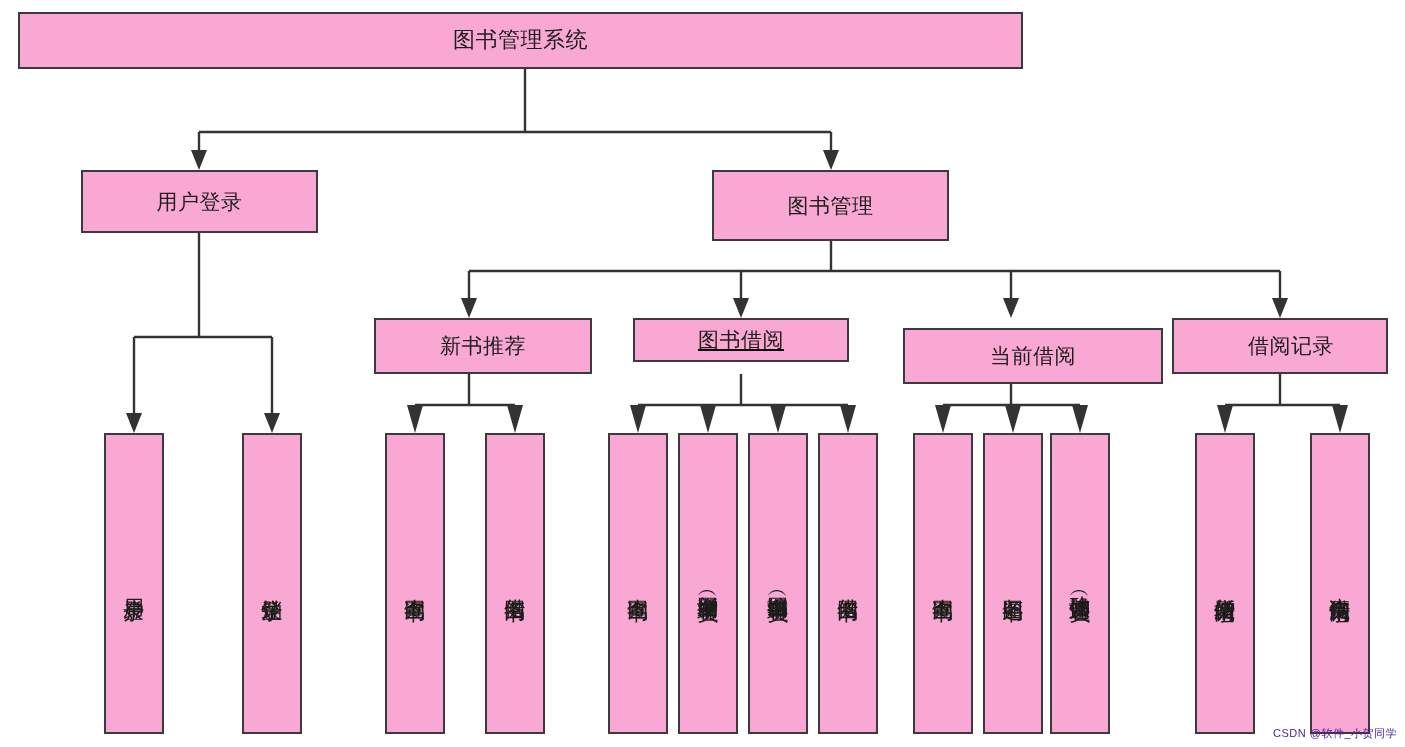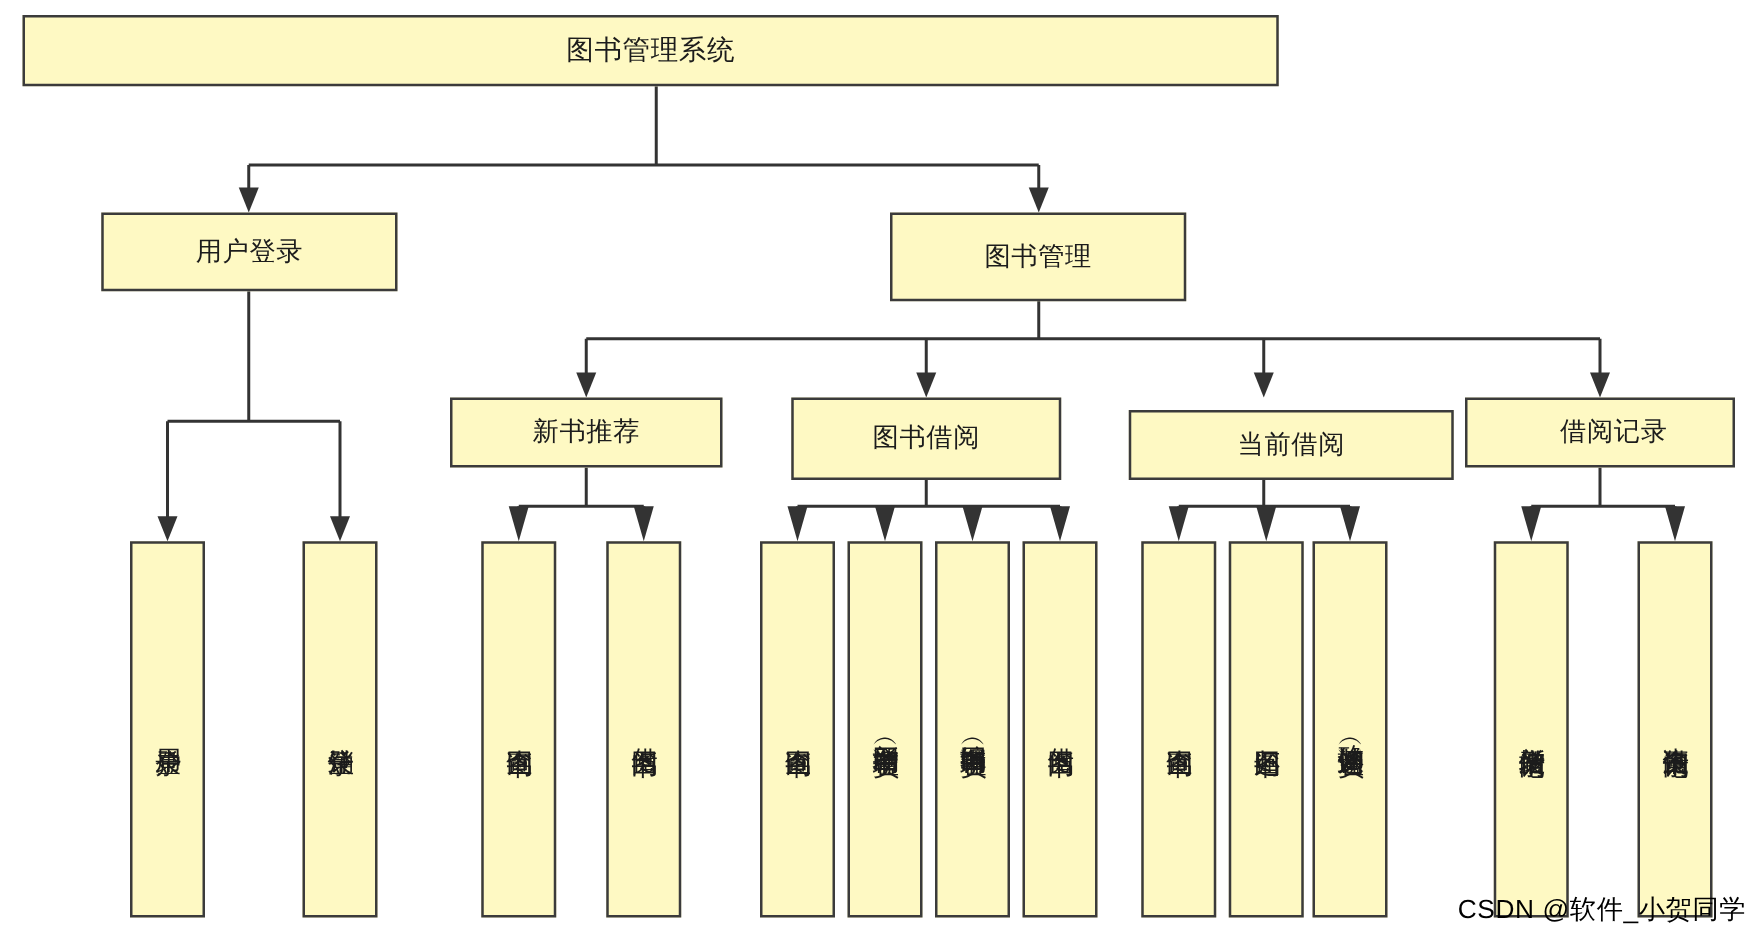--- a/index.html
+++ b/index.html
@@ -17,21 +17,21 @@
   #diagram-root {
     position: absolute;
     left: 0;
     top: 0;
     width: 1405px;
     height: 747px;
   }
   .node-box {
     position: absolute;
     box-sizing: border-box;
-    background: #fef9c3;
+    background: #f9a8d4;
     border: 2.5px solid #3b3b3b;
     display: flex;
     align-items: center;
     justify-content: center;
   }
   .node-label-h {
     font-size: 21px;
     color: #1c1c1c;
     line-height: 1.1;
     white-space: nowrap;
@@ -67,22 +67,22 @@
     stroke-width: 2.4;
     fill: none;
   }
   .arrow-head {
     fill: #333333;
   }
   #watermark {
     position: absolute;
     right: 8px;
     bottom: 6px;
-    font-size: 21px;
-    color: #000000;
+    font-size: 11px;
+    color: #4c1d95;
     white-space: nowrap;
     letter-spacing: 0.5px;
   }
 </style>
 </head>
 <body>
 
 <div id="diagram-root">
 
   <svg class="connectors" viewBox="0 0 1405 747">
@@ -169,24 +169,24 @@
     <span class="node-label-h">图书管理系统</span>
   </div>
 
   <div class="node-box" style="left:81px; top:170px; width:237px; height:63px;">
     <span class="node-label-h">用户登录</span>
   </div>
   <div class="node-box" style="left:712px; top:170px; width:237px; height:71px;">
     <span class="node-label-h">图书管理</span>
   </div>
 
-  <div class="node-box" style="left:360px; top:318px; width:218px; height:56px;">
+  <div class="node-box" style="left:374px; top:318px; width:218px; height:56px;">
     <span class="node-label-h">新书推荐</span>
   </div>
-  <div class="node-box" style="left:633px; top:318px; width:216px; height:66px;">
+  <div class="node-box" style="left:633px; top:318px; width:216px; height:44px;text-decoration:underline;">
     <span class="node-label-h">图书借阅</span>
   </div>
   <div class="node-box" style="left:903px; top:328px; width:260px; height:56px;">
     <span class="node-label-h">当前借阅</span>
   </div>
   <div class="node-box" style="left:1172px; top:318px; width:216px; height:56px;padding-left:22px;">
     <span class="node-label-h">借阅记录</span>
   </div>
 
   <div class="node-box leaf" style="left:104px; top:433px; width:60px; height:301px;">

